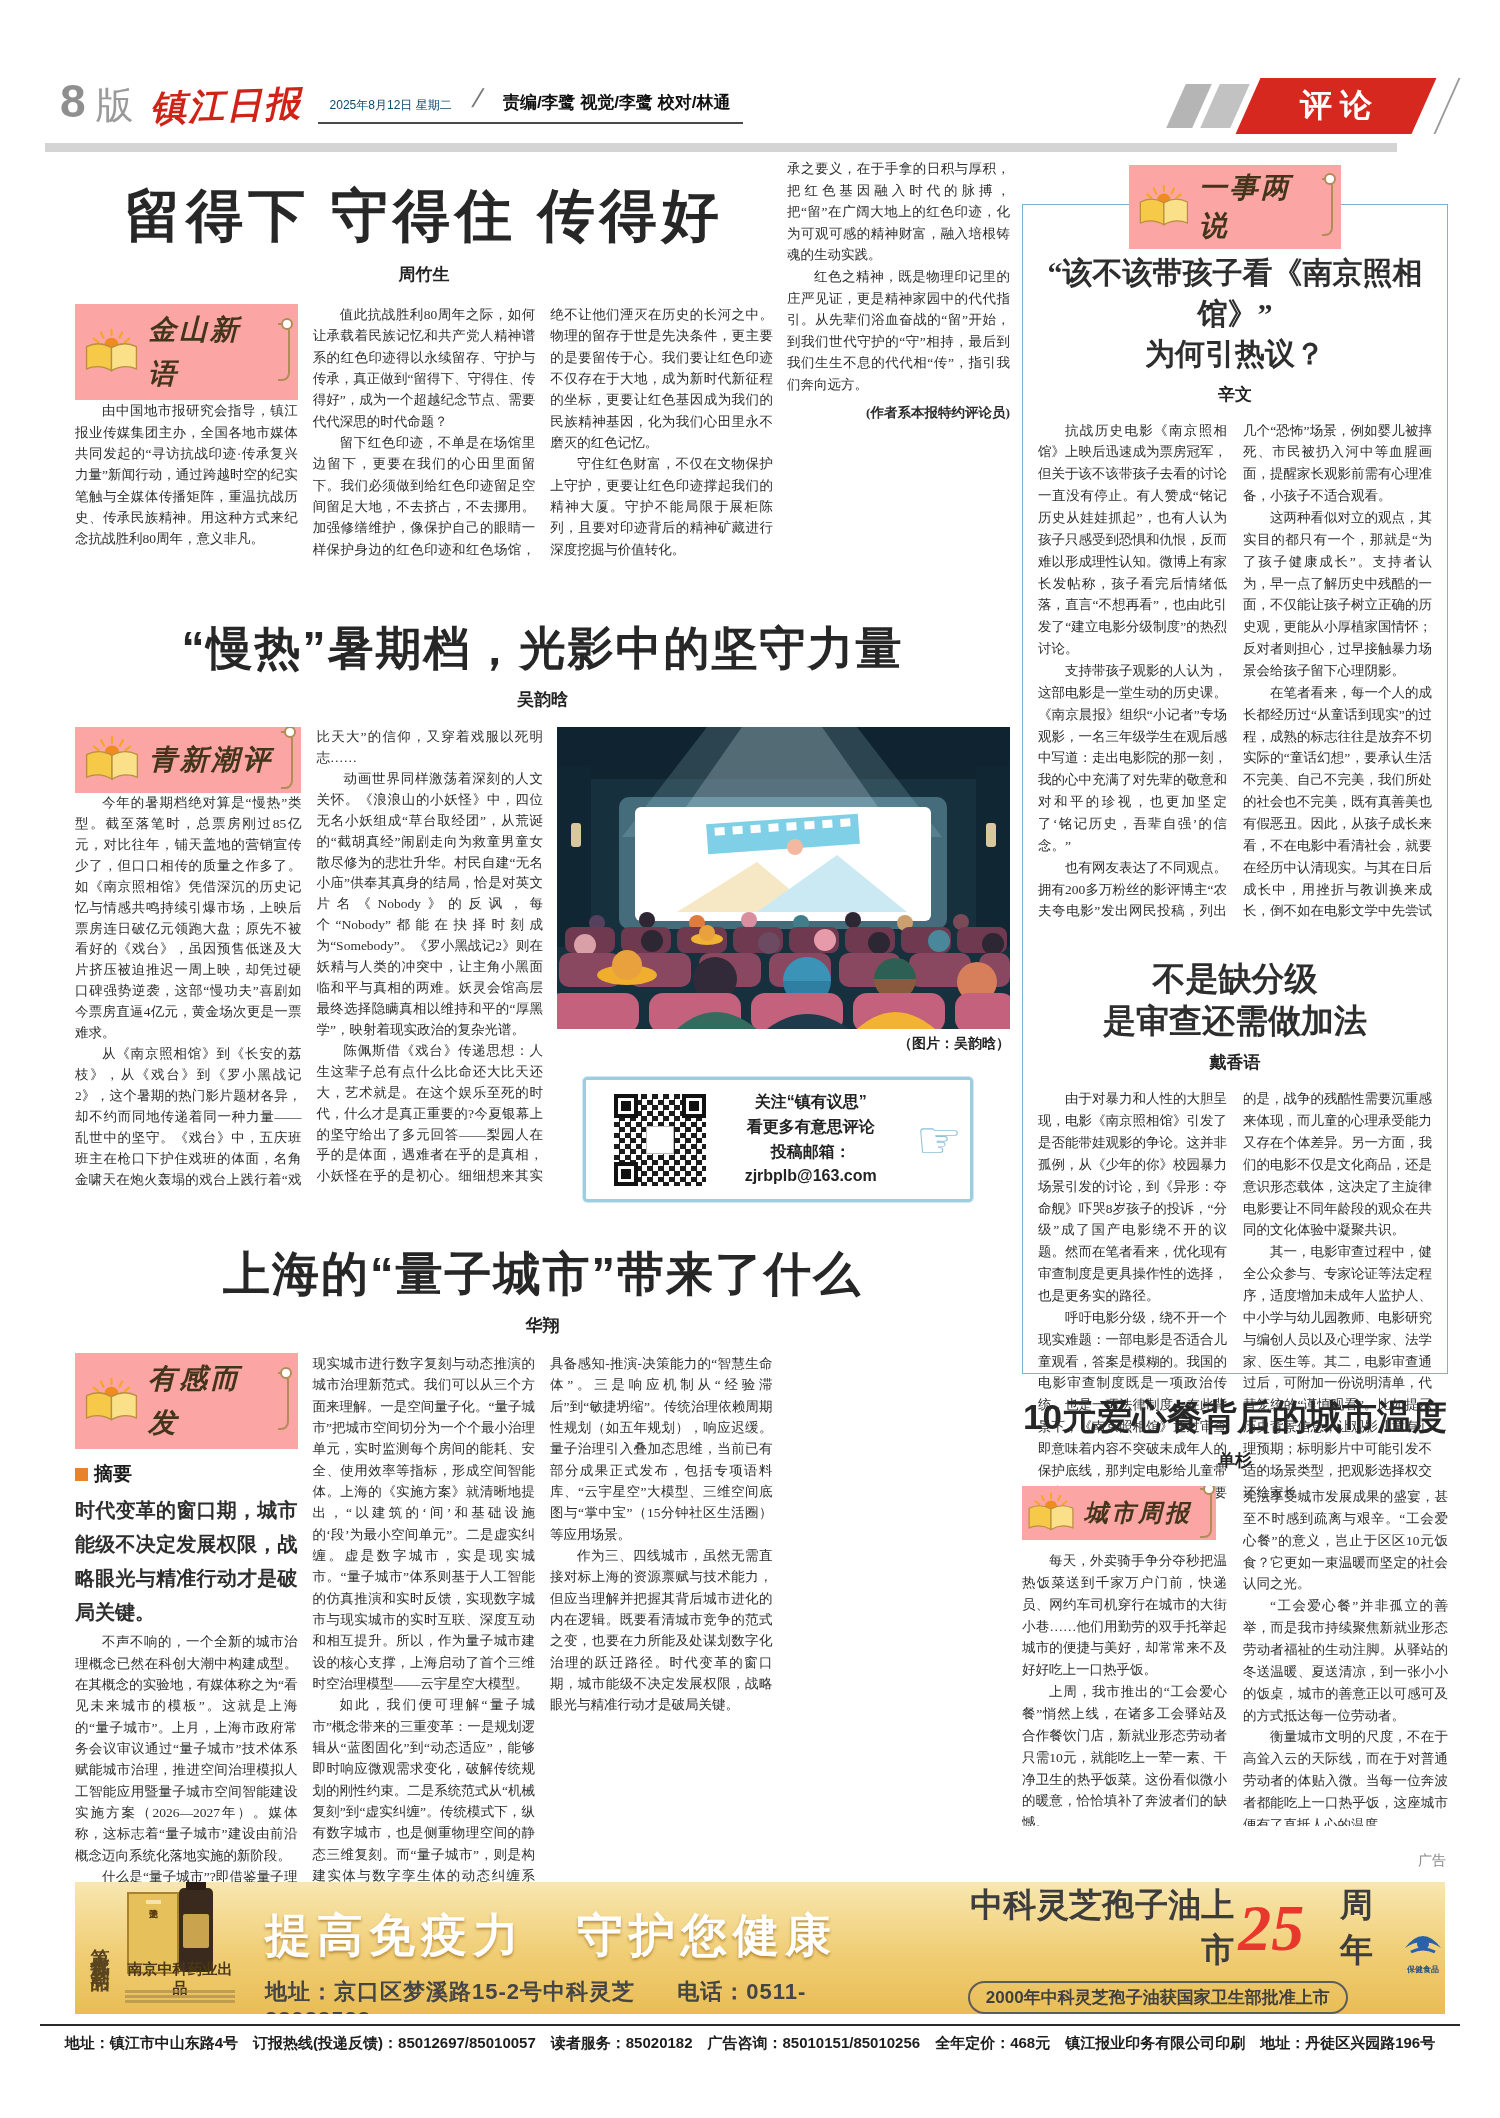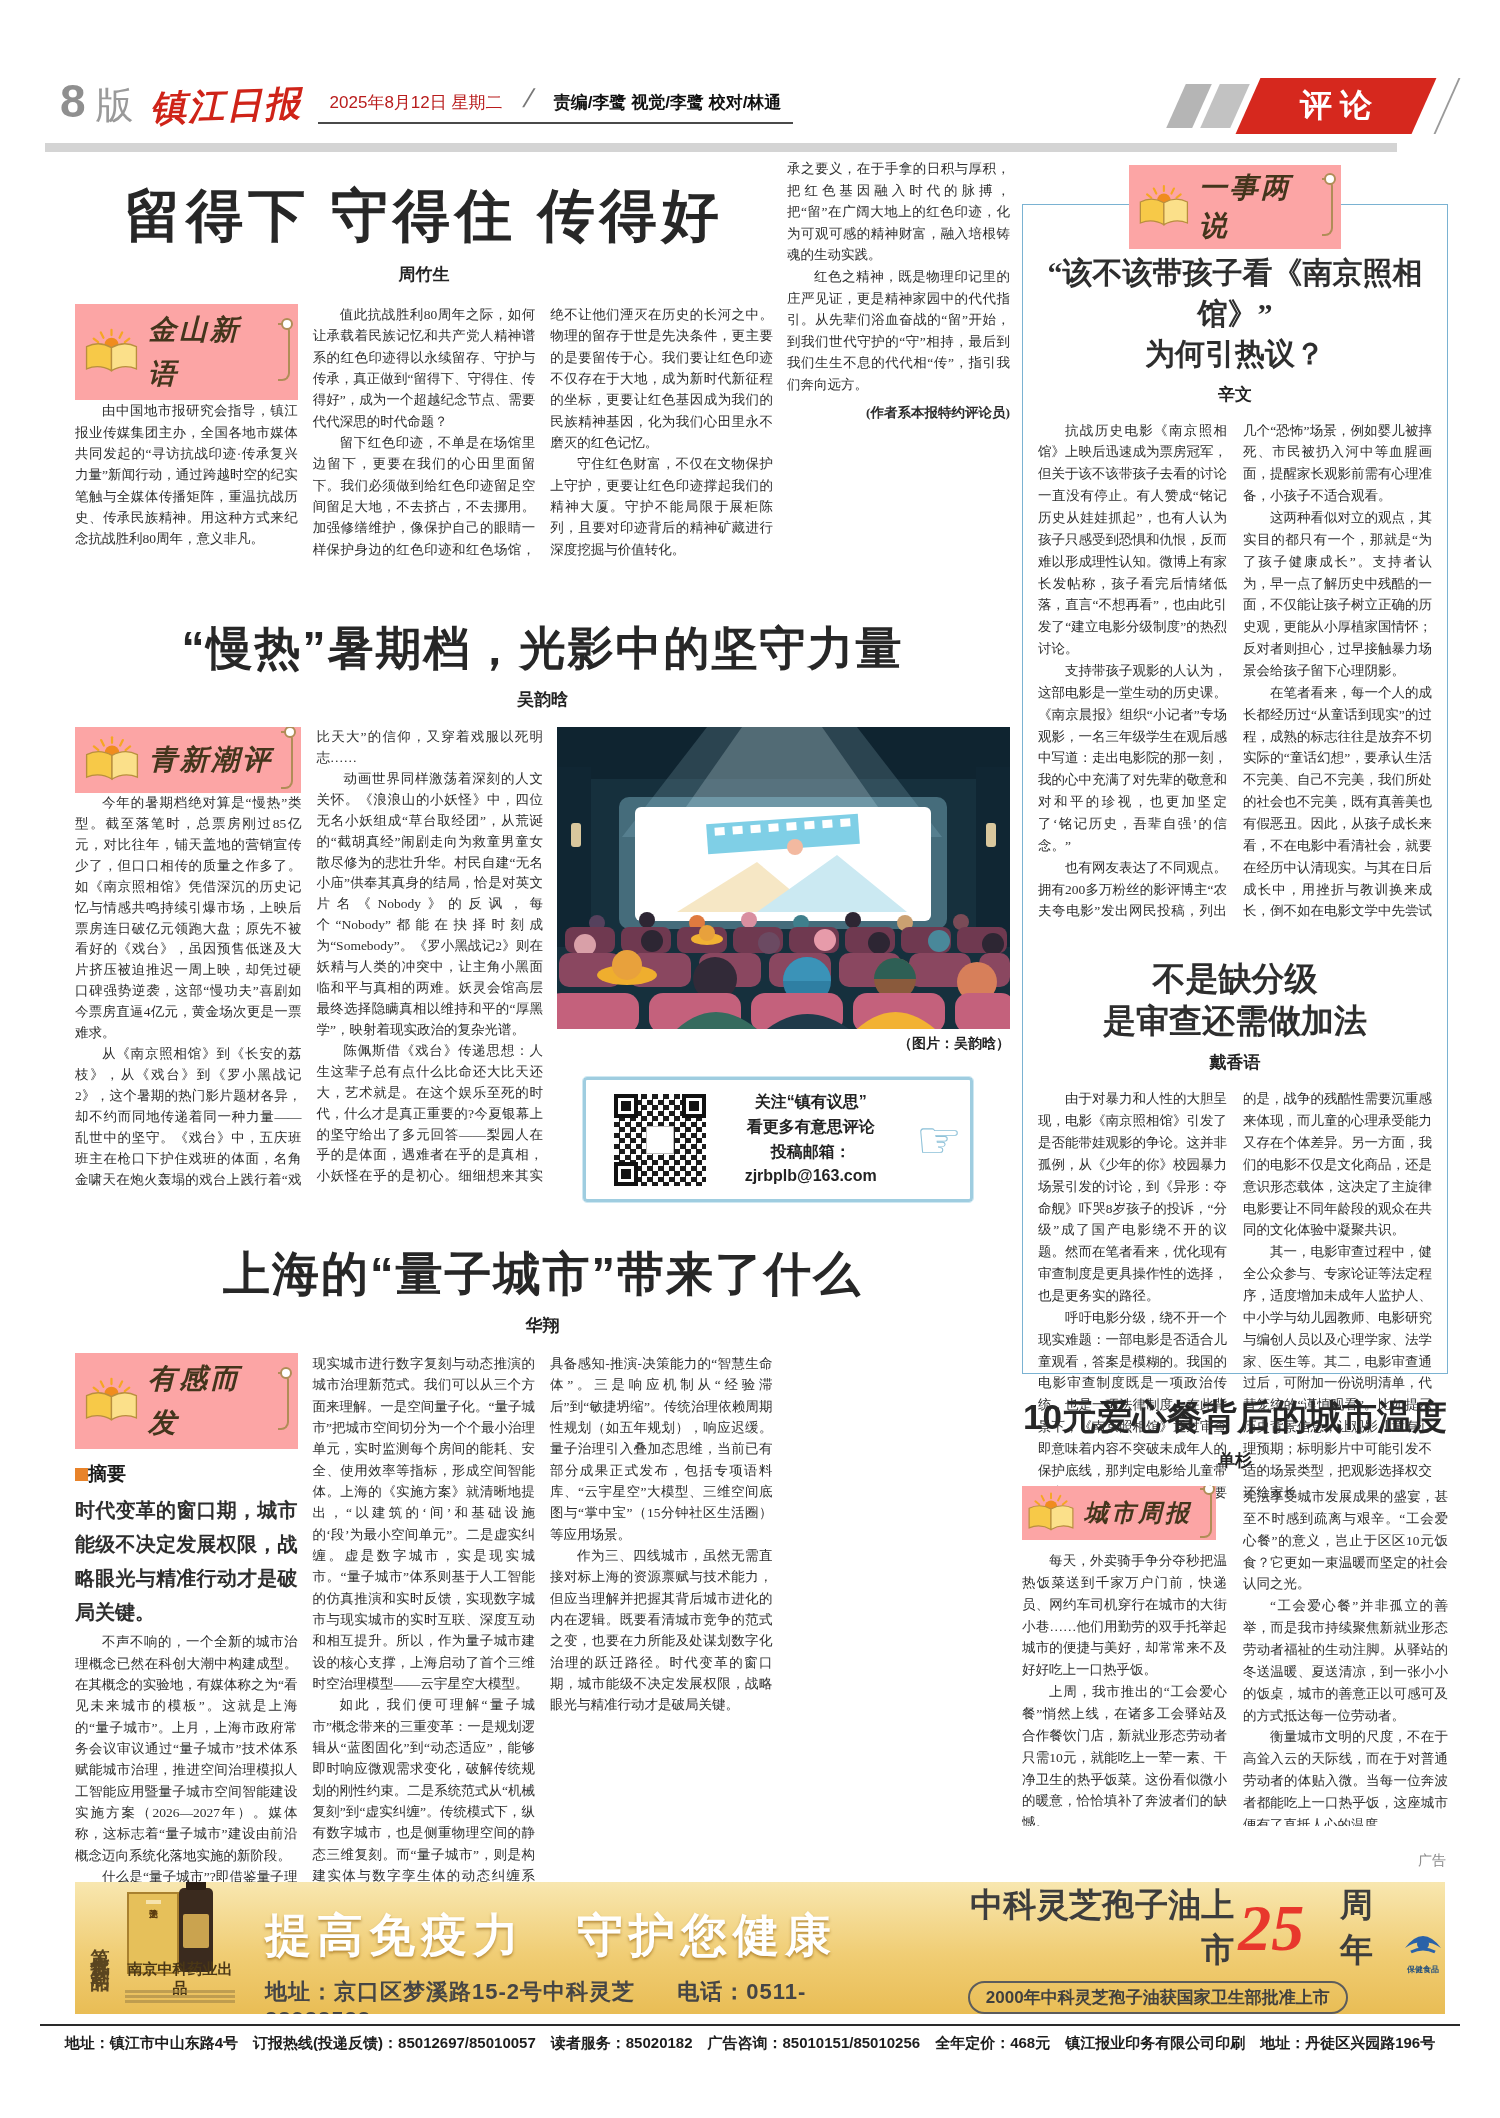--- a/index.html
+++ b/index.html
@@ -5,21 +5,21 @@
   html,body{margin:0;padding:0;background:#fff;}
   body{width:1500px;height:2118px;position:relative;font-family:"Liberation Serif","DejaVu Serif",serif;color:#2e2e2e;overflow:hidden;}
   .sans{font-family:"Liberation Sans","DejaVu Sans",sans-serif;}
   
   #masthead{position:absolute;left:60px;top:78px;right:52px;height:62px;}
   .mh-left{display:flex;align-items:flex-end;gap:10px;}
   .page-num{font-size:46px;color:#8f8f8f;font-weight:bold;line-height:1;}
   .page-ban{font-size:38px;color:#9a9a9a;line-height:1;}
   .paper-logo{font-size:36px;color:#cf2318;font-weight:bold;font-style:italic;letter-spacing:2px;line-height:1;transform:rotate(-2deg);margin:0 6px;}
   .date-block{border-bottom:2px solid #4a4a4a;padding:0 12px 8px 12px;display:flex;align-items:flex-end;gap:22px;}
-  .date-txt{font-size:17px;color:#b91c1c;}
+  .date-txt{font-size:12px;color:#0c4a6e;}
   .slash{font-size:26px;color:#777;font-weight:100;transform:skewX(-18deg);}
   .editors{font-size:17px;color:#111;font-weight:bold;}
   .section-banner{position:absolute;right:0;top:0;display:flex;align-items:center;gap:8px;}
   .slash-deco{width:26px;height:44px;background:#b5b5b5;transform:skewX(-24deg);}
   .slash-deco.s2{width:30px;background:#c2c2c2;}
   .section-box{background:#d6281e;color:#fff;font-weight:bold;font-size:32px;letter-spacing:8px;padding:6px 44px 6px 52px;transform:skewX(-24deg);}
   .section-box>span{display:inline-block;transform:skewX(24deg);}
   .section-tail{width:14px;height:56px;border-right:2px solid #9a9a9a;transform:skewX(-24deg);}
   #grayband{position:absolute;left:45px;top:143px;width:1352px;height:9px;background:#d4d4d4;}
   
@@ -49,21 +49,21 @@
   .qr{width:92px;height:92px;margin-left:22px;position:relative;flex:none;
       background:repeating-conic-gradient(#1c1c1c 0% 25%,#ffffff 0% 50%) 0 0/11px 11px;}
   .qr i{position:absolute;width:24px;height:24px;border:4px solid #111;background:#fff;box-sizing:border-box;}
   .qr i::after{content:"";position:absolute;inset:3px;background:#111;}
   .qr .f1{left:0;top:0;}.qr .f2{right:0;top:0;}.qr .f3{left:0;bottom:0;}
   .qr b{position:absolute;inset:32px;background:#fff;border:1px solid #bbb;}
   .qr-text{flex:1;text-align:center;font-size:16px;font-weight:bold;line-height:1.55;font-family:"Liberation Sans",sans-serif;color:#222;}
   .hand-icon{font-size:52px;color:#8fc2d9;line-height:1;margin-right:2px;font-family:"DejaVu Sans",sans-serif;}
   .art3-title{font-size:47px;letter-spacing:2px;text-align:center;margin-top:20px;font-weight:bold;}
   .art3-cols{margin-top:16px;height:566px;column-count:4;column-gap:15px;column-fill:auto;overflow:hidden;font-size:13.5px;line-height:1.58;}
-  .abstract-head{display:flex;align-items:center;margin:10px 0 4px 0;font-family:"Liberation Sans",sans-serif;}
+  .abstract-head{display:flex;align-items:center;gap:6px;margin:10px 0 4px 0;font-family:"Liberation Sans",sans-serif;}
   .abstract-sq{width:13px;height:13px;background:#e8832a;}
   .abstract-label{font-size:19px;font-weight:bold;color:#1c1c1c;}
   .abstract-text{font-weight:bold;font-size:20px;line-height:1.7;text-align:justify;margin:0 0 2px 0;font-family:"Liberation Sans",sans-serif;}
   
   #right-area{position:absolute;left:1022px;top:152px;width:426px;}
   .blue-box{margin-top:52px;border:1px solid #7ab2d2;padding:0 15px;height:1170px;box-sizing:border-box;position:relative;}
   .blue-box .badge{position:absolute;top:-40px;left:50%;transform:translateX(-50%);}
   .r-title{font-size:30px;line-height:1.35;text-align:center;font-weight:bold;}
   .r-title2{font-size:33px;line-height:1.3;text-align:center;font-weight:bold;}
   .r-cols{margin-top:14px;column-count:2;column-gap:16px;column-fill:auto;overflow:hidden;font-size:13.5px;line-height:1.62;}

